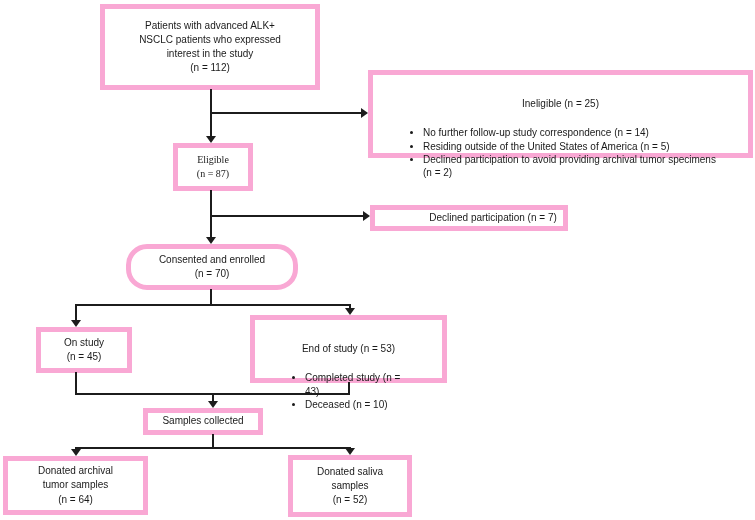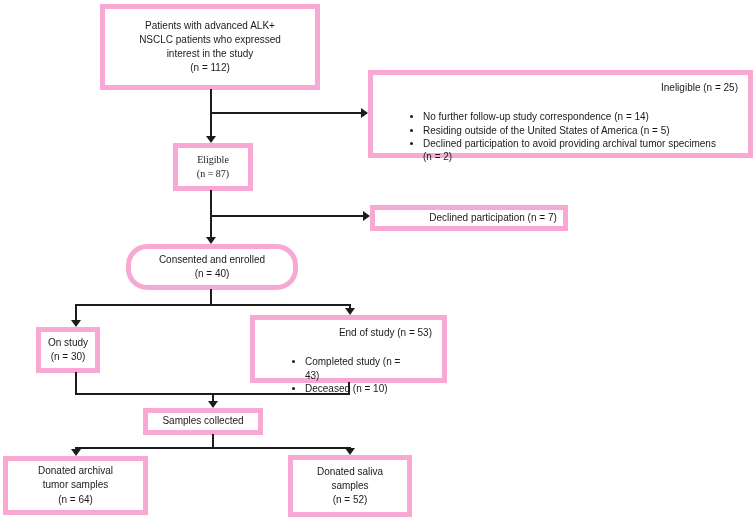--- a/index.html
+++ b/index.html
@@ -15,33 +15,33 @@
     position:absolute;
     box-sizing:border-box;
     border:5px solid #f9a8d4;
     background:#ffffff;
     display:flex;flex-direction:column;
     align-items:center;justify-content:center;
     text-align:center;
     font-size:10px;line-height:1.42;
   }
   .box.align-left{
-    align-items:flex-end;justify-content:flex-start;
+    align-items:center;justify-content:flex-start;
     text-align:left;line-height:1.33;
-    padding:6px 10px;
+    padding:22px 10px;
   }
   .bullets{margin:16px;padding:0 0 0 24px;list-style:disc;}
   .bullets li{margin:0;}
   
   .n-interest{left:100px;top:4px;width:220px;height:86px;}
   .n-ineligible{left:368px;top:70px;width:385px;height:88px;}
   .n-eligible{left:173px;top:143px;width:80px;height:48px;font-family:Liberation Serif, serif;}
   .n-declined{left:370px;top:205px;width:198px;height:26px;padding-left:48px;}
   .n-consented{left:126px;top:244px;width:172px;height:46px;border-radius:21px;}
-  .n-onstudy{left:36px;top:327px;width:64px;height:46px;}
+  .n-onstudy{left:36px;top:327px;width:96px;height:46px;}
   .n-endofstudy{left:250px;top:315px;width:197px;height:68px;}
   .n-samples{left:143px;top:408px;width:120px;height:27px;}
   .n-archival{left:3px;top:456px;width:145px;height:59px;}
   .n-saliva{left:288px;top:455px;width:124px;height:62px;}
   
   .line{position:absolute;background:#1c1c1c;}
   .arrow-down{
     position:absolute;width:0;height:0;
     border-left:5px solid transparent;border-right:5px solid transparent;
     border-top:7px solid #1c1c1c;
@@ -77,26 +77,26 @@
       <div>Eligible</div>
       <div>(n = 87)</div>
     </div>
 
   <div class="box n-declined">
     <div>Declined participation (n = 7)</div>
   </div>
 
   <div class="box n-consented">
       <div>Consented and enrolled</div>
-      <div>(n = 40)</div>
+      <div>(n = 70)</div>
     </div>
 
   <div class="box n-onstudy">
       <div>On study</div>
-      <div>(n = 30)</div>
+      <div>(n = 45)</div>
     </div>
 
   <div class="box align-left n-endofstudy">
     <div>End of study (n = 53)</div>
     <ul class="bullets">
         <li>Completed study (n = 43)</li>
         <li>Deceased (n = 10)</li>
       </ul>
   </div>
 

